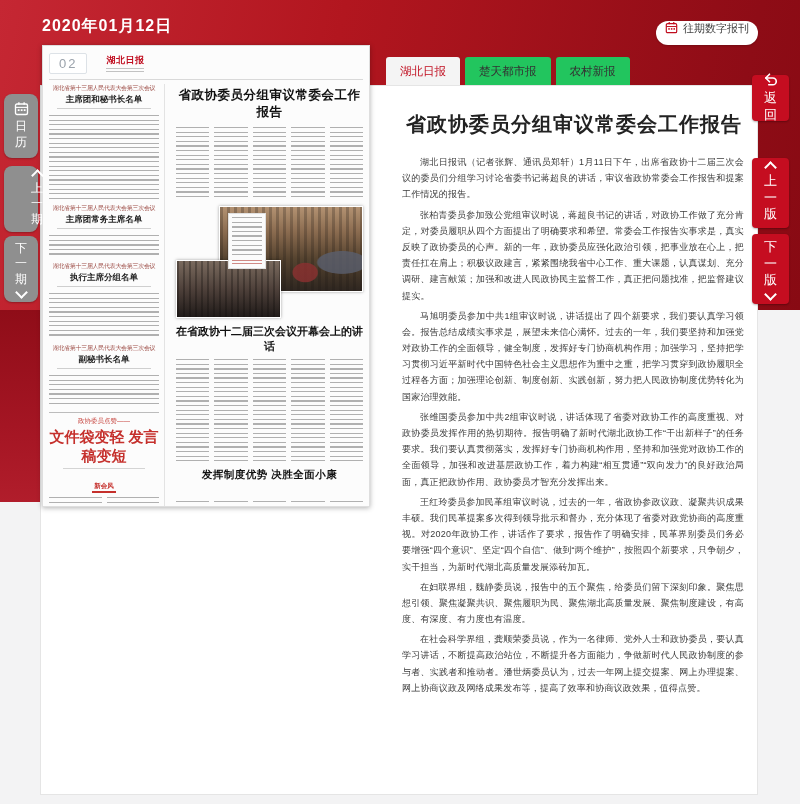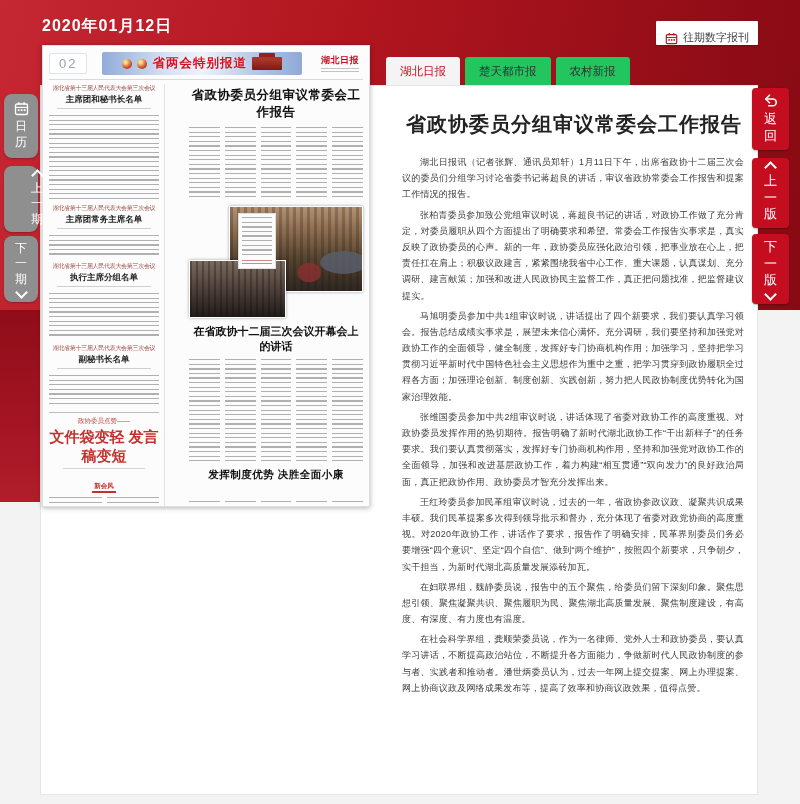--- a/index.html
+++ b/index.html
@@ -9,21 +9,21 @@
 
   
   .bg-red { position:absolute; left:0; top:0; width:800px; height:310px;
             background:linear-gradient(102deg,#c52733 0%,#b2161f 40%,#8e0c16 88%,#880a13 100%); }
   .bg-red-left { position:absolute; left:0; top:310px; width:42px; height:192px;
             background:linear-gradient(180deg,#8f0d18 0%,#a41523 60%,#b11d2b 100%); }
 
   
   .date { position:absolute; left:42px; top:16px; color:#fff; font-size:16px; font-weight:bold; letter-spacing:1px; }
   .archive-btn { position:absolute; left:656px; top:21px; height:24px; padding:0 9px;
-            background:#fff; border:none; border-radius:1px; display:flex; align-items:flex-end; gap:5px;
+            background:#fff; border:none; border-radius:12px; display:flex; align-items:flex-start; gap:5px;
             font-size:11px; color:#444; cursor:pointer; box-shadow:0 1px 2px rgba(0,0,0,.2); }
   .archive-btn .ico { color:#c00c1e; display:flex; }
 
   .tabs { position:absolute; left:386px; top:57px; display:flex; gap:5px; }
   .tab { height:28px; padding:0 14px; background:#22c55e; border-radius:3px 3px 0 0;
          font-size:11.5px; color:#333; display:flex; align-items:center; cursor:pointer; }
   .tab.active { color:#c00c1e; background:#f4f4f4; }
 
   
   .panel { position:absolute; left:40px; top:85px; width:718px; height:710px;
@@ -49,21 +49,21 @@
             background:radial-gradient(circle at 35% 30%,#f5dc8e 15%,#cf5026 60%,#a23318 100%); }
   .building { width:30px; height:13px; border-radius:1px; position:relative;
             background:linear-gradient(180deg,#a8372b 20%,#801712 100%); }
   .building::before { content:""; position:absolute; left:7px; top:-4px; width:16px; height:4px;
             background:#8e241b; border-radius:1px 1px 0 0; }
   .masthead { width:46px; text-align:center; }
   .masthead-name { color:#c00c1e; font-size:9px; font-weight:bold; letter-spacing:.5px; }
   .masthead-sub { height:6px; margin:1px 4px 0;
             background:repeating-linear-gradient(180deg,#c2c2c2 0,#c2c2c2 1px,transparent 1px,transparent 3px); }
 
-  .thumb-body { display:flex; gap:24px; }
+  .thumb-body { display:flex; gap:11px; }
   .col-left { width:116px; border-right:1px solid #e3e3e3; padding-right:5px; }
   .col-right { flex:1; }
 
   .sec { margin-bottom:5px; text-align:center; }
   .sec-kicker { font-size:6px; color:#9c4b44; white-space:nowrap; letter-spacing:-.3px; overflow:hidden; }
   .sec-title { font-size:8.5px; font-weight:bold; color:#222; margin:1px 0; }
   .sec-sub { height:4px; margin:2px 8px 3px;
              background:repeating-linear-gradient(180deg,#cfcfcf 0,#cfcfcf 1px,transparent 1px,transparent 4px); }
   .sim { display:block;
          background-image:repeating-linear-gradient(180deg,#b0b0b0 0,#b0b0b0 1.3px,transparent 1.3px,transparent 4.6px); }
@@ -107,21 +107,21 @@
   .snav { position:absolute; left:4px; width:34px; background:#8f8f8f; border:none; border-radius:8px;
           color:#fff; display:flex; flex-direction:column; align-items:center; justify-content:center;
           gap:3px; cursor:pointer; box-shadow:0 1px 2px rgba(0,0,0,.25); }
   .snav .vlabel { display:block; width:13px; font-size:12px; line-height:1.3; text-align:center; word-break:break-all; }
   #btn-cal{top:94px;height:64px;} #btn-prev-issue{top:166px;height:66px;padding-left:32px;} #btn-next-issue{top:236px;height:66px;}
 
   .rnav { position:absolute; left:752px; width:37px; background:#c50d20; border:none; border-radius:4px;
           color:#fff; display:flex; flex-direction:column; align-items:center; justify-content:center;
           gap:3px; cursor:pointer; box-shadow:0 1px 2px rgba(0,0,0,.3); }
   .rnav .vlabel { display:block; width:14px; font-size:13px; line-height:1.3; text-align:center; word-break:break-all; }
-  #btn-back{top:88px;height:62px;} #btn-prev-page{top:158px;height:70px;} #btn-next-page{top:234px;height:70px;}
+  #btn-back{top:75px;height:46px;} #btn-prev-page{top:158px;height:70px;} #btn-next-page{top:234px;height:70px;}
 
   .chev { display:block; width:9px; height:9px; border-left:2px solid #fff; border-top:2px solid #fff; }
   .chev.up { transform:rotate(45deg); margin-bottom:-2px; }
   .chev.down { transform:rotate(225deg); margin-top:-2px; }
 </style>
 </head>
 <body>
 
 <div class="stage">
 
@@ -150,36 +150,30 @@
     <div class="tab">楚天都市报</div>
     <div class="tab">农村新报</div>
   </div>
 
   <div class="panel"></div>
 
   <div class="article">
     <h1>省政协委员分组审议常委会工作报告</h1>
     <p>湖北日报讯（记者张辉、通讯员郑轩）1月11日下午，出席省政协十二届三次会议的委员们分组学习讨论省委书记蒋超良的讲话，审议省政协常委会工作报告和提案工作情况的报告。</p>
     <p>张柏青委员参加致公党组审议时说，蒋超良书记的讲话，对政协工作做了充分肯定，对委员履职从四个方面提出了明确要求和希望。常委会工作报告实事求是，真实反映了政协委员的心声。新的一年，政协委员应强化政治引领，把事业放在心上，把责任扛在肩上；积极议政建言，紧紧围绕我省中心工作、重大课题，认真谋划、充分调研、建言献策；加强和改进人民政协民主监督工作，真正把问题找准，把监督建议提实。</p>
-    <p>马旭明委员参加中共1组审议时说，讲话提出了四个新要求，我们要认真学习领会。报告总结成绩实事求是，展望未来信心满怀。充分调研，我们要坚持和加强党对政协工作的全面领导，健全制度，发挥好专门协商机构作用；加强学习，坚持把学习贯彻习近平新时代中国特色社会主义思想作为重中之重，把学习贯穿到政协履职全过程各方面；加强理论创新、制度创新、实践创新，努力把人民政协制度优势转化为国家治理效能。</p>
+    <p>马旭明委员参加中共1组审议时说，讲话提出了四个新要求，我们要认真学习领会。报告总结成绩实事求是，展望未来信心满怀。过去的一年，我们要坚持和加强党对政协工作的全面领导，健全制度，发挥好专门协商机构作用；加强学习，坚持把学习贯彻习近平新时代中国特色社会主义思想作为重中之重，把学习贯穿到政协履职全过程各方面；加强理论创新、制度创新、实践创新，努力把人民政协制度优势转化为国家治理效能。</p>
     <p>张维国委员参加中共2组审议时说，讲话体现了省委对政协工作的高度重视、对政协委员发挥作用的热切期待。报告明确了新时代湖北政协工作“干出新样子”的任务要求。我们要认真贯彻落实，发挥好专门协商机构作用，坚持和加强党对政协工作的全面领导，加强和改进基层政协工作，着力构建“相互贯通”“双向发力”的良好政治局面，真正把政协作用、政协委员才智充分发挥出来。</p>
     <p>王红玲委员参加民革组审议时说，过去的一年，省政协参政议政、凝聚共识成果丰硕。我们民革提案多次得到领导批示和督办，充分体现了省委对政党协商的高度重视。对2020年政协工作，讲话作了要求，报告作了明确安排，民革界别委员们务必要增强“四个意识”、坚定“四个自信”、做到“两个维护”，按照四个新要求，只争朝夕，实干担当，为新时代湖北高质量发展添砖加瓦。</p>
     <p>在妇联界组，魏静委员说，报告中的五个聚焦，给委员们留下深刻印象。聚焦思想引领、聚焦凝聚共识、聚焦履职为民、聚焦湖北高质量发展、聚焦制度建设，有高度、有深度、有力度也有温度。</p>
     <p>在社会科学界组，龚顺荣委员说，作为一名律师、党外人士和政协委员，要认真学习讲话，不断提高政治站位，不断提升各方面能力，争做新时代人民政协制度的参与者、实践者和推动者。潘世炳委员认为，过去一年网上提交提案、网上办理提案、网上协商议政及网络成果发布等，提高了效率和协商议政效果，值得点赞。</p>
   </div>
 
   <div class="thumb">
     <div class="thumb-header">
       <span class="pageno">02</span>
-      <div class="banner">
-        <span class="emblem"></span>
-        <span class="emblem"></span>
-        <span class="banner-title">省两会特别报道</span>
-        <span class="building"></span>
-      </div>
       <div class="masthead">
         <div class="masthead-name">湖北日报</div>
         <div class="masthead-sub"></div>
       </div>
     </div>
 
     <div class="thumb-body">
       <div class="col-left">
         <div class="sec">
           <div class="sec-kicker">湖北省第十三届人民代表大会第三次会议</div>

